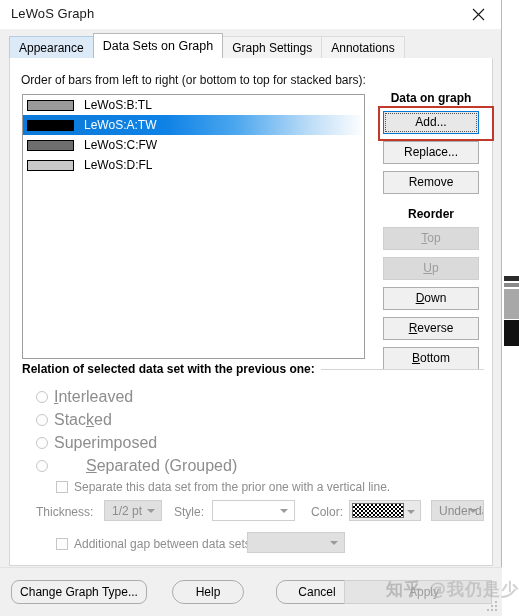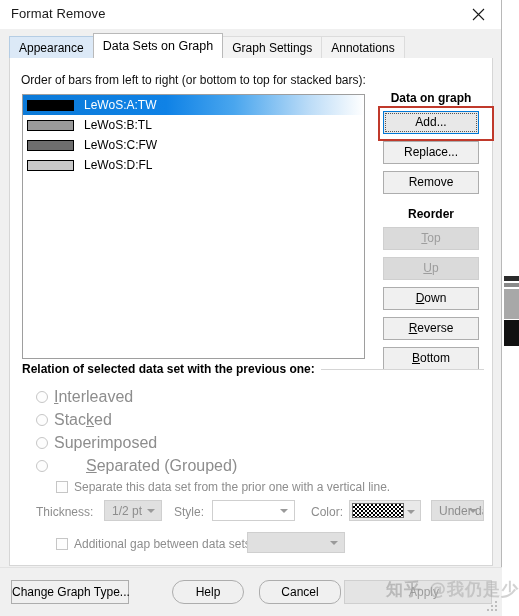--- a/index.html
+++ b/index.html
@@ -330,21 +330,21 @@
   <div class="bg-band" style="top:276px;height:5px;background:#2b2b2b;"></div>
   <div class="bg-band" style="top:283px;height:4px;background:#8a8a8a;"></div>
   <div class="bg-band" style="top:289px;height:30px;background:#a8a8a8;"></div>
   <div class="bg-band" style="top:320px;height:26px;background:#111111;"></div>
   <div class="bg-band" style="top:349px;height:22px;background:#ffffff;"></div>
 </div>
 
 <div id="dialog">
 
   <div id="titlebar">
-    <div id="title-text">Format Remove</div>
+    <div id="title-text">LeWoS Graph</div>
     <div id="close-button">
       <svg width="13" height="13" viewBox="0 0 13 13" aria-hidden="true">
         <path d="M1 1 L12 12 M12 1 L1 12" stroke="#1a1a1a" stroke-width="1.1" fill="none"></path>
       </svg>
     </div>
   </div>
 
   <div id="tabstrip">
     <div class="tab">
       <span>Appearance</span>
@@ -358,27 +358,27 @@
     <div class="tab inactive2">
       <span>Annotations</span>
     </div>
   </div>
 
   <div id="tabpanel">
 
     <div id="order-label">Order of bars from left to right (or bottom to top for stacked bars):</div>
 
     <div id="listbox">
+      <div class="list-row">
+        <span class="swatch" style="background:#9a9a9a;"></span>
+        <span class="row-label">LeWoS:B:TL</span>
+      </div>
       <div class="list-row selected">
         <span class="swatch" style="background:#000000;"></span>
         <span class="row-label">LeWoS:A:TW</span>
-      </div>
-      <div class="list-row">
-        <span class="swatch" style="background:#9a9a9a;"></span>
-        <span class="row-label">LeWoS:B:TL</span>
       </div>
       <div class="list-row">
         <span class="swatch" style="background:#6e6e6e;"></span>
         <span class="row-label">LeWoS:C:FW</span>
       </div>
       <div class="list-row">
         <span class="swatch" style="background:#c8c8c8;"></span>
         <span class="row-label">LeWoS:D:FL</span>
       </div>
     </div>
@@ -453,23 +453,23 @@
         <span>Additional gap between data sets</span>
       </div>
       <div class="combo" style="left:225px; top:162px; width:98px;">
         <span class="combo-text"></span>
         <span class="arrow"></span>
       </div>
     </div>
   </div>
 
   <div id="bottombar">
-    <button class="bbtn" style="left:11px; width:118px;">Change Graph Type...</button>
+    <button class="bbtn" style="left:11px; width:136px;border-radius:8px;">Change Graph Type...</button>
     <button class="bbtn" style="left:172px; width:72px;border-radius:12px;">Help</button>
-    <button class="bbtn" style="left:259px; width:82px;border-radius:10px;">Cancel</button>
+    <button class="bbtn" style="left:276px; width:82px;border-radius:10px;">Cancel</button>
     <button class="bbtn disabled" style="left:344px; width:148px;padding-left:12px;">Apply</button>
     <div id="grip">
       <i style="left:8px;top:0;"></i>
       <i style="left:4px;top:4px;"></i>
         <i style="left:8px;top:4px;"></i>
       <i style="left:0;top:8px;"></i>
         <i style="left:4px;top:8px;"></i>
         <i style="left:8px;top:8px;"></i>
     </div>
   </div>

